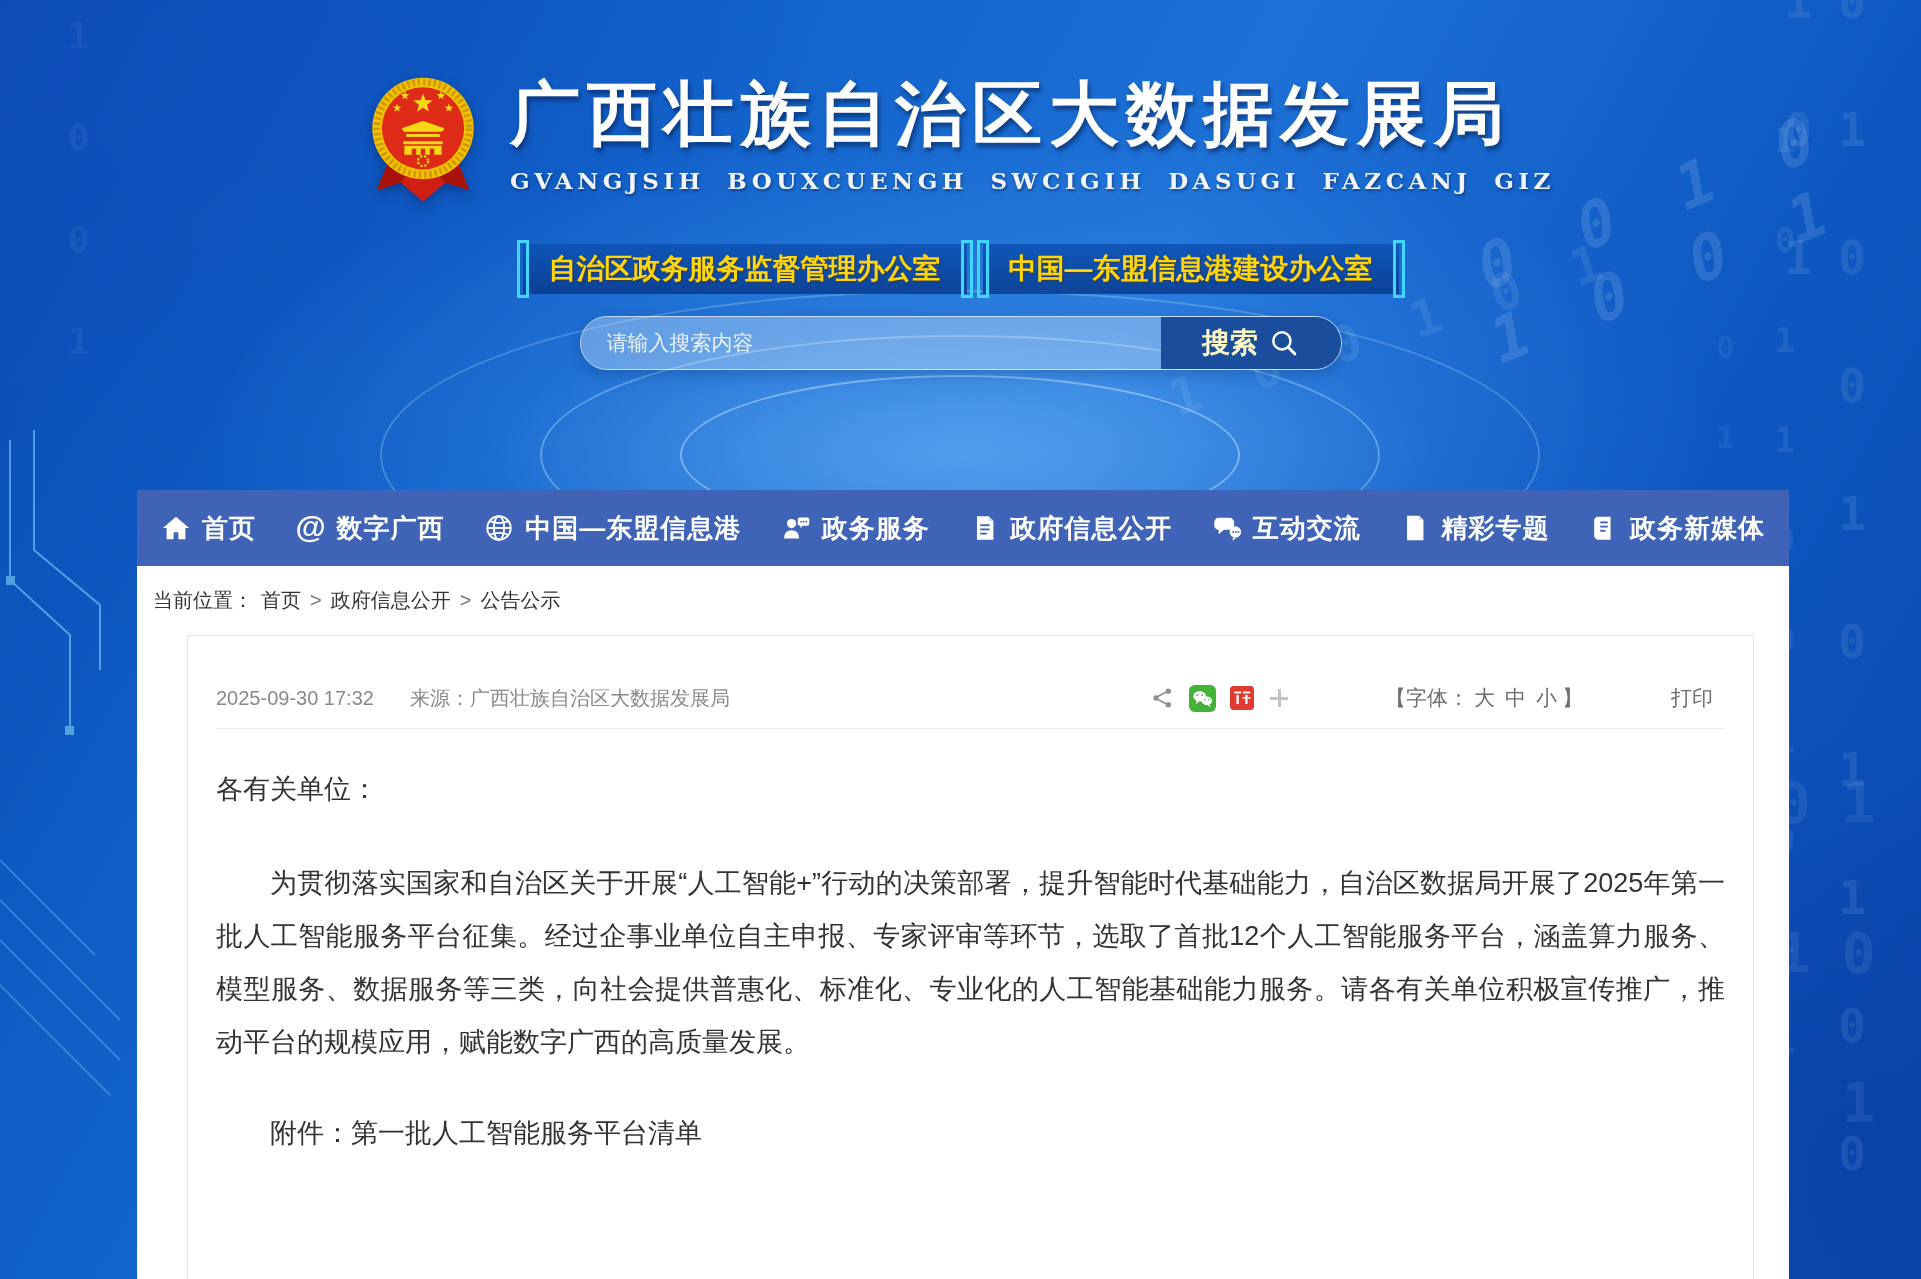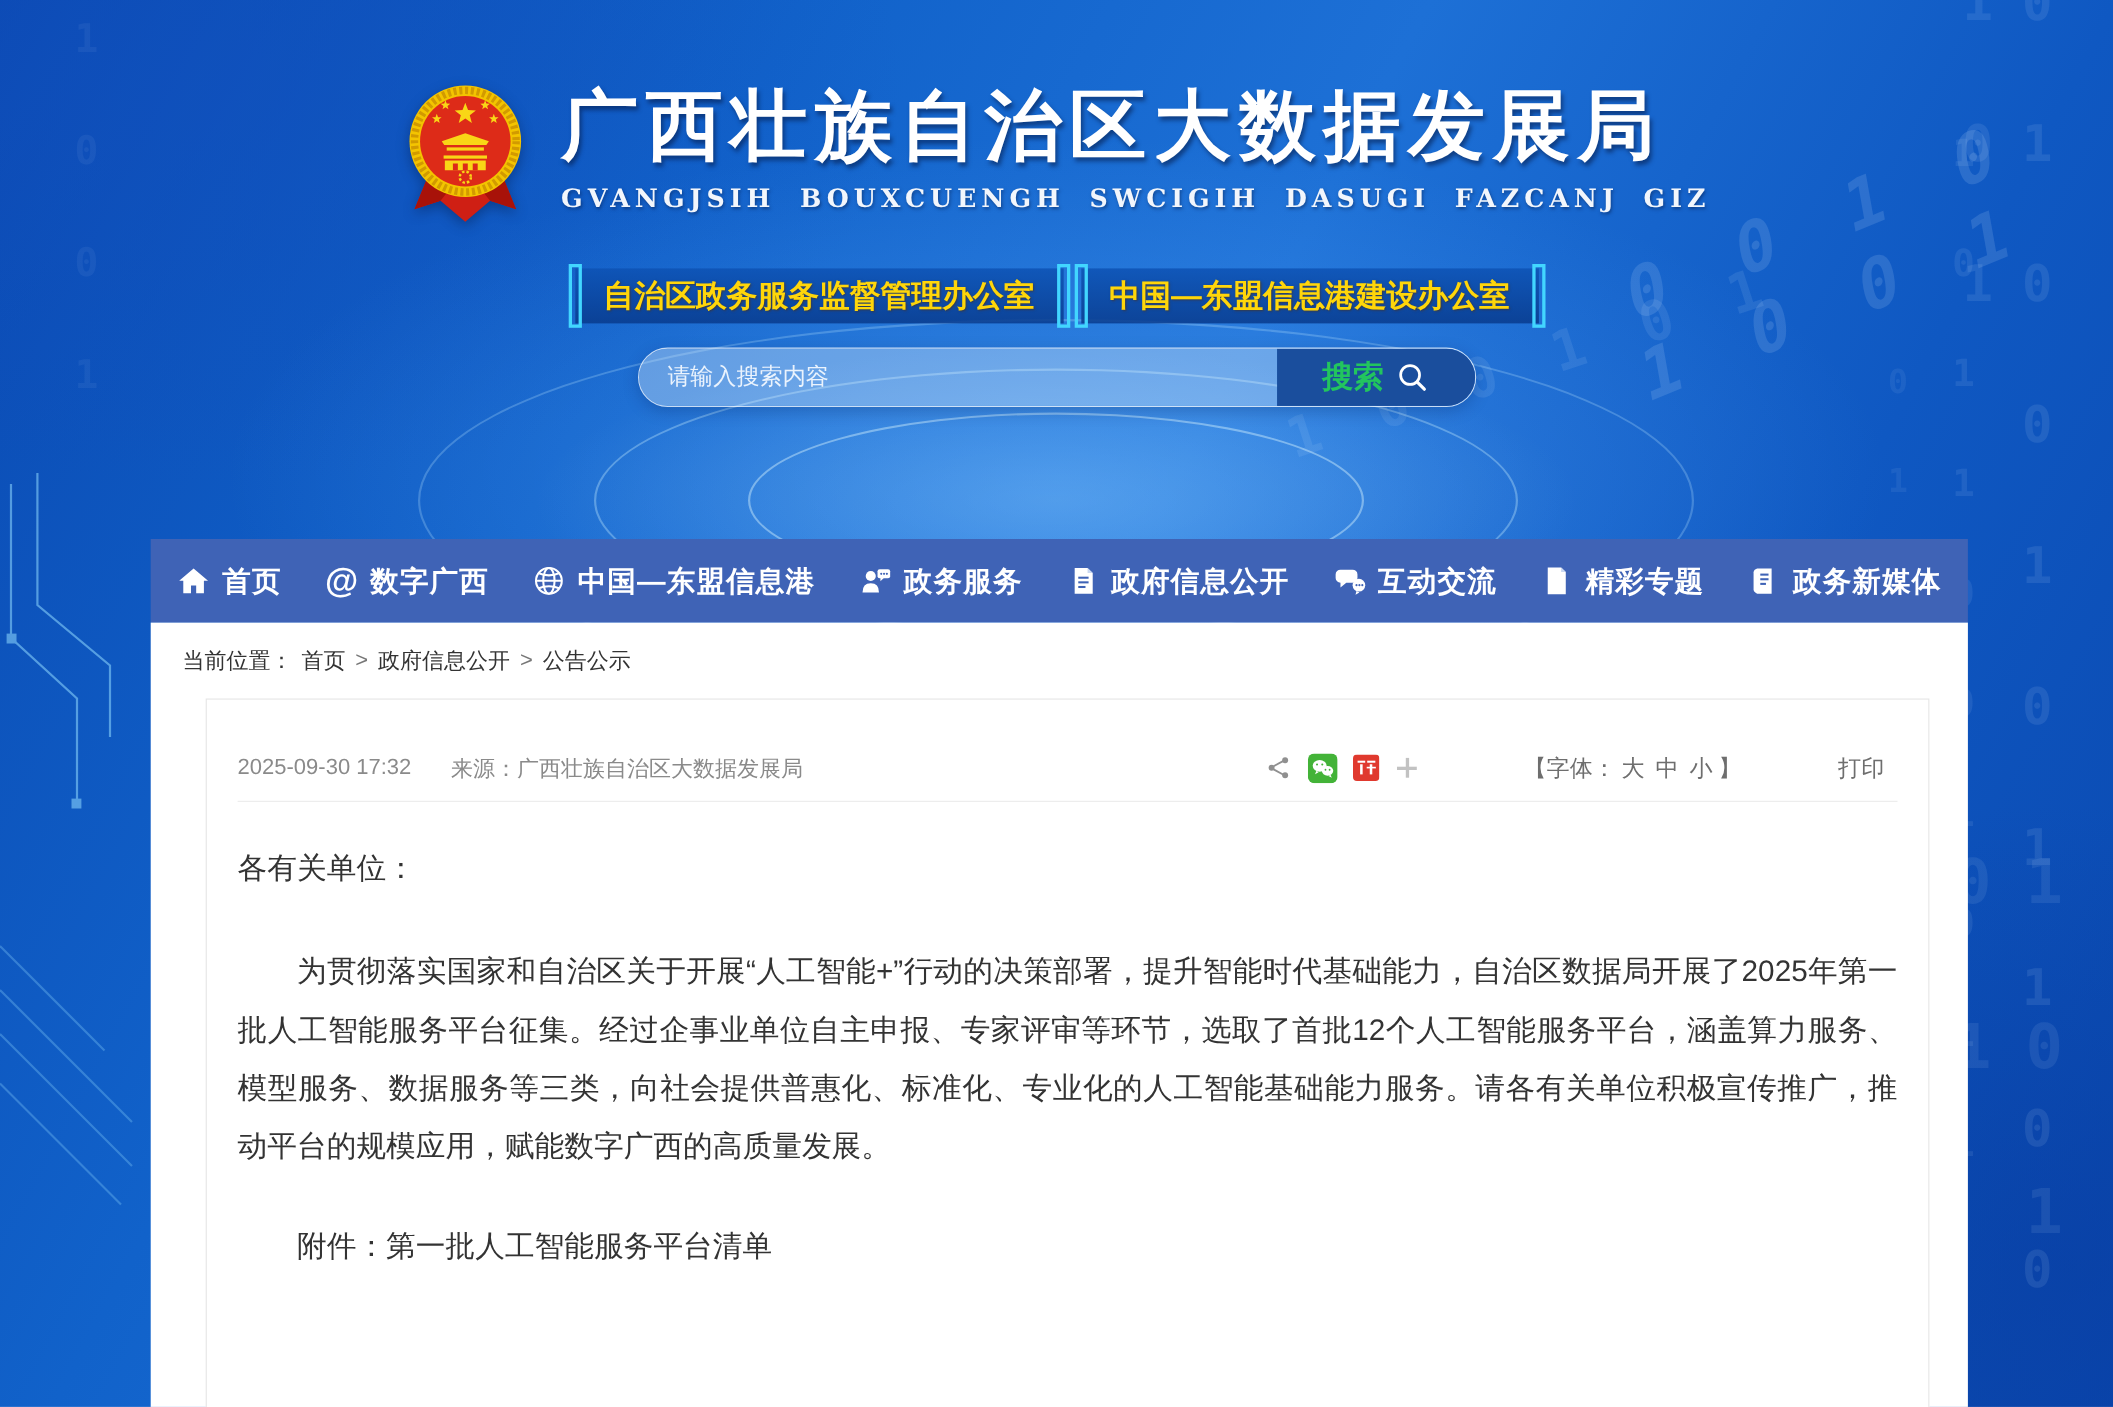--- a/index.html
+++ b/index.html
@@ -54,34 +54,34 @@
   .br-l { left:-6px; border-right:none; }
   .br-r { right:-6px; border-left:none; }
 
   .search-row { display:flex; justify-content:center; margin-top:22px; }
   .search-box { display:flex; width:762px; height:54px; border:1px solid rgba(255,255,255,.75);
     border-radius:28px; overflow:hidden; box-shadow:0 4px 14px rgba(0,30,90,.25); }
   .search-input { flex:1; background:rgba(214,233,252,.38); border:none; outline:none;
     padding:0 26px; font-size:21px; color:#fff; }
   .search-input::placeholder { color:rgba(245,250,255,.92); }
   .search-btn { width:180px; background:#1a4e9d; display:flex; align-items:center; justify-content:center;
-    gap:12px; color:#22c55e; font-size:28px; font-weight:bold; border:none; cursor:pointer; }
+    gap:12px; color:#fef9c3; font-size:28px; font-weight:bold; border:none; cursor:pointer; }
   .mag { width:29px; height:29px; }
 
   
   .navbar { position:absolute; top:490px; left:137px; width:1652px; height:76px; background:#3f63b6;
     display:flex; align-items:center; justify-content:space-between; padding:0 24px; z-index:5; }
   .nav-item { display:flex; align-items:center; gap:11px; color:#fff; cursor:pointer; white-space:nowrap; }
   .nicon { width:30px; height:30px; display:block; }
   .at-glyph { font-size:31px; font-weight:bold; line-height:30px; width:30px; text-align:center; }
   .nav-label { font-size:26px; font-weight:bold; letter-spacing:1px; }
 
   
   .content-band { position:absolute; top:566px; left:137px; width:1652px; bottom:0; background:#fff; z-index:6; }
-  .crumb { height:69px; display:flex; align-items:center; padding-left:29px; font-size:20px; color:#333; }
+  .crumb { height:69px; display:flex; align-items:center; padding-left:16px; font-size:20px; color:#333; }
   .crumb .sep { color:#777; margin:0 9px; }
   .crumb .cl { cursor:pointer; }
   .crumb-prefix { margin-right:8px; }
 
   .panel { position:absolute; top:69px; left:50px; right:35px; bottom:-2px; background:#fff;
     border:1px solid #e5e5e5; padding:0 28px; overflow:hidden; }
 
   .article-title { margin-top:62px; text-align:center; padding-right:250px;
     font-size:32px; font-weight:bold; color:#333; line-height:45px; }
 

